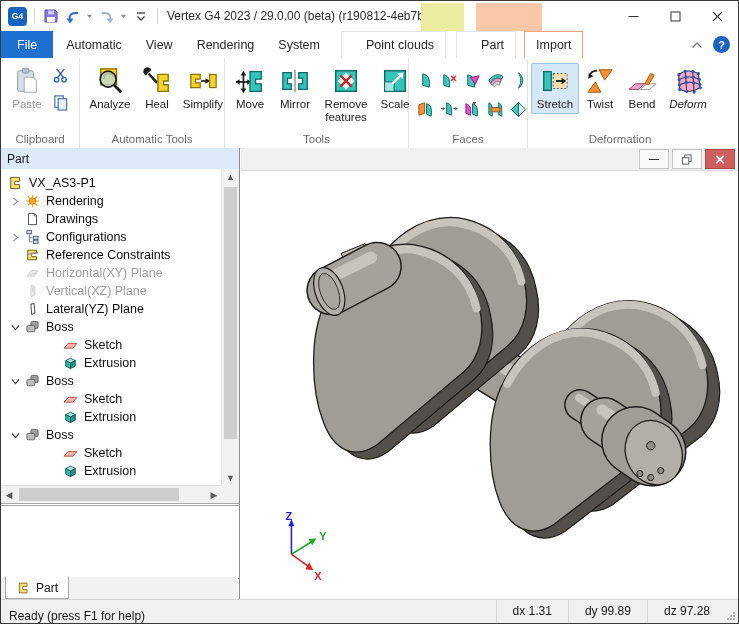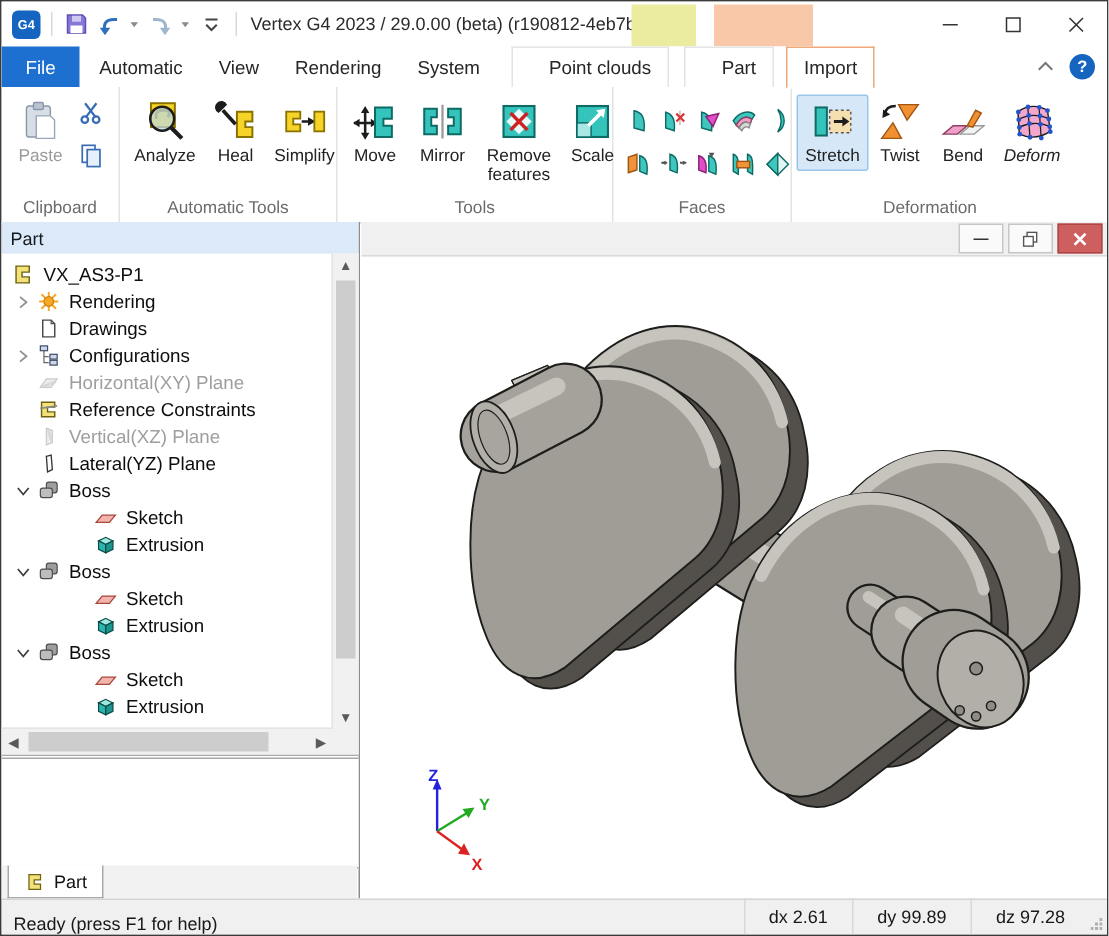--- a/index.html
+++ b/index.html
@@ -679,34 +679,34 @@
               <svg>
                 <use href="#chev-right"></use>
               </svg>
             </span>
             <svg class="ticon">
               <use href="#i-config"></use>
             </svg>
             <span class="tlabel">Configurations</span>
           </div>
 
+          <div class="trow d1">
+            <span class="slot"></span>
+            <svg class="ticon">
+              <use href="#i-refcon"></use>
+            </svg>
+            <span class="tlabel">Reference Constraints</span>
+          </div>
+
           <div class="trow d1 dim">
             <span class="slot"></span>
             <svg class="ticon">
               <use href="#i-plane-h"></use>
             </svg>
             <span class="tlabel">Horizontal(XY) Plane</span>
-          </div>
-
-          <div class="trow d1">
-            <span class="slot"></span>
-            <svg class="ticon">
-              <use href="#i-refcon"></use>
-            </svg>
-            <span class="tlabel">Reference Constraints</span>
           </div>
 
           <div class="trow d1 dim">
             <span class="slot"></span>
             <svg class="ticon">
               <use href="#i-plane-v"></use>
             </svg>
             <span class="tlabel">Vertical(XZ) Plane</span>
           </div>
 
@@ -922,21 +922,21 @@
           <text x="78" y="372" fill="#22aa22">Y</text>
           <text x="73" y="412" fill="#dd2222">X</text>
         </g>
       </svg>
     </div>
   </div>
 
   <div class="statusbar">
     <div class="status-msg">Ready (press F1 for help)</div>
     <div class="sspacer"></div>
-    <div class="scell">dx 2.61</div>
+    <div class="scell">dx 1.31</div>
     <div class="scell">dy 99.89</div>
     <div class="scell">dz 97.28</div>
     <div class="grip">
       <svg width="8" height="8" viewBox="0 0 8 8">
           <g fill="#b0b0b0">
             <rect x="6" y="0" width="2" height="2"></rect>
             <rect x="3" y="3" width="2" height="2"></rect>
             <rect x="6" y="3" width="2" height="2"></rect>
             <rect x="0" y="6" width="2" height="2"></rect>
             <rect x="3" y="6" width="2" height="2"></rect>

